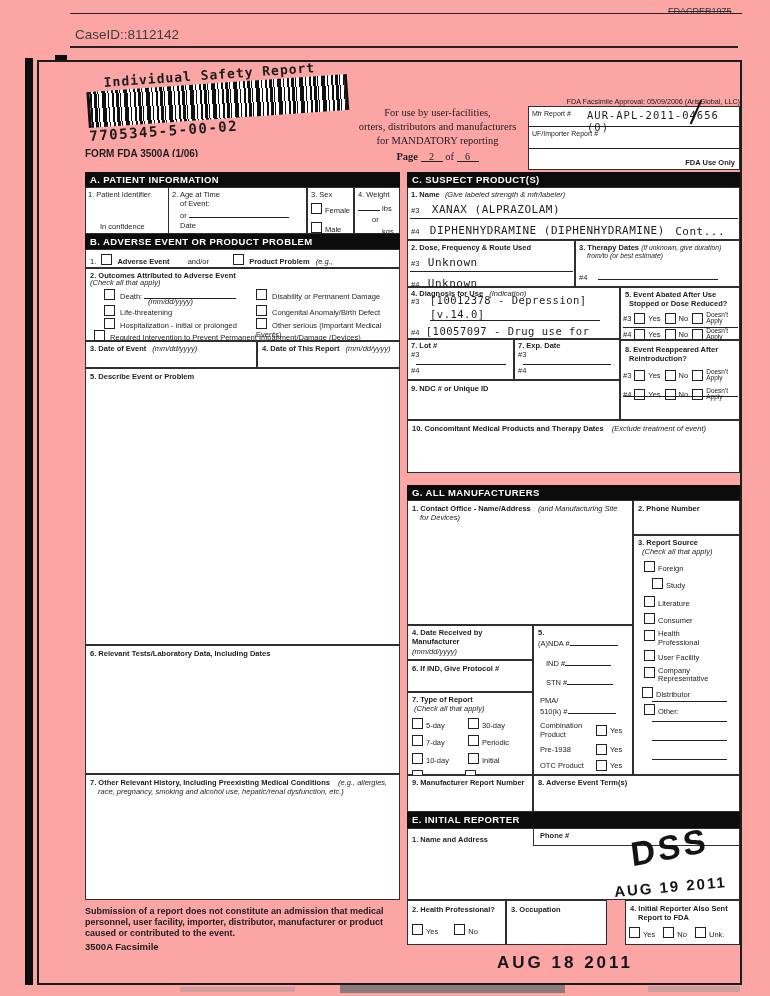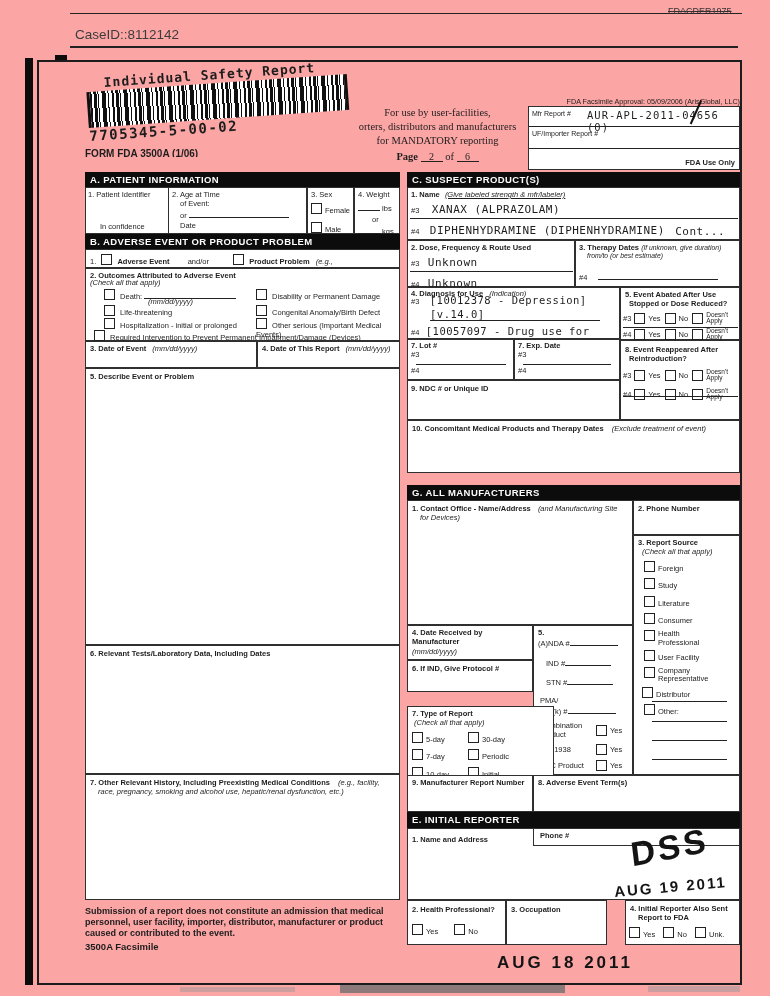--- a/index.html
+++ b/index.html
@@ -163,38 +163,38 @@
     <div class="l7 b" style="padding:3px 4px;">5. Describe Event or Problem</div>
   </div>
 
   <div class="box" style="left:85px;top:645px;width:315px;height:129px;">
     <div class="l7 b" style="padding:3px 4px;">6. Relevant Tests/Laboratory Data, Including Dates</div>
   </div>
 
   <div class="box" style="left:85px;top:774px;width:315px;height:126px;">
     <div class="l7" style="padding:3px 4px 0;">
       <span class="b">7. Other Relevant History, Including Preexisting Medical Conditions</span>
-      <span class="i" style="margin-left:6px;">(e.g., facility,</span>
+      <span class="i" style="margin-left:6px;">(e.g., allergies,</span>
     </div>
     <div class="l7 i" style="padding:0 4px;margin-left:8px;">race, pregnancy, smoking and alcohol use, hepatic/renal dysfunction, etc.)</div>
   </div>
 
   <div class="abs b" style="left:85px;top:906px;width:320px;font-size:9px;line-height:1.2;">
     <div>Submission of  a report does not constitute an admission  that medical</div>
     <div>personnel, user facility, importer, distributor, manufacturer  or product</div>
     <div>caused or contributed to the event.</div>
   </div>
   <div class="abs b" style="left:85px;top:941px;font-size:9.5px;">3500A Facsimile</div>
 
   <div class="sechdr" style="left:407px;top:172px;width:333px;height:15px;">C. SUSPECT PRODUCT(S)</div>
 
   <div class="box" style="left:407px;top:187px;width:333px;height:53px;">
     <div class="l7" style="padding:2px 3px 0;">
       <span class="b">1. Name</span>
-      <span class="i" style="margin-left:3px;text-decoration:underline;">(Give labeled strength &amp; mfr/labeler)</span>
+      <span class="i" style="margin-left:3px;">(Give labeled strength &amp; mfr/labeler)</span>
     </div>
     <div style="padding:0 3px;">
       <span class="l7">#3</span>
       <span class="m" style="font-size:11px;margin-left:8px;">XANAX (ALPRAZOLAM)</span>
     </div>
     <div class="hr" style="left:2px;top:30px;width:328px;"></div>
     <div style="padding:3px 3px 0;">
       <span class="l7">#4</span>
       <span class="m" style="font-size:11px;margin-left:6px;">DIPHENHYDRAMINE (DIPHENHYDRAMINE)</span>
     </div>
@@ -324,21 +324,21 @@
   </div>
 
   <div class="box" style="left:633px;top:500px;width:107px;height:35px;">
     <div class="l7 b" style="padding:3px 4px;">2. Phone Number</div>
   </div>
 
   <div class="box" style="left:633px;top:535px;width:107px;height:240px;">
     <div class="l7 b" style="padding:2px 4px 0;">3. Report Source</div>
     <div class="l7 i" style="padding:0 4px;margin-left:4px;">(Check all that apply)</div>
     <div class="l7" style="padding:4px 2px 0 10px;"><span class="cb"></span><span>Foreign</span></div>
-    <div class="l7" style="padding:5px 2px 0 10px;"><span class="cb"></span><span>Study</span></div>
+    <div class="l7" style="padding:5px 2px 0 18px;"><span class="cb"></span><span>Study</span></div>
     <div class="l7" style="padding:5px 2px 0 10px;"><span class="cb"></span><span>Literature</span></div>
     <div class="l7" style="padding:5px 2px 0 10px;"><span class="cb"></span><span>Consumer</span></div>
     <div class="l7" style="padding:5px 2px 0 10px;display:flex;">
         <span class="cb"></span>
         <span style="line-height:1.1;"><span>Health</span><br><span>Professional</span></span>
       </div>
     <div class="l7" style="padding:3px 2px 0 10px;"><span class="cb"></span><span>User Facility</span></div>
     <div class="l7" style="padding:5px 2px 0 10px;display:flex;">
         <span class="cb"></span>
         <span style="line-height:1.1;"><span>Company</span><br><span>Representative</span></span>
@@ -377,21 +377,21 @@
       <span style="width:48px;">OTC Product</span>
       <span class="cb" style="margin-left:8px;"></span>
         <span>Yes</span>
     </div>
   </div>
 
   <div class="box" style="left:407px;top:660px;width:126px;height:32px;">
     <div class="l7 b" style="padding:3px 4px;">6. If IND, Give Protocol #</div>
   </div>
 
-  <div class="box" style="left:407px;top:692px;width:147px;height:83px;margin-top:14px;">
+  <div class="box" style="left:407px;top:692px;width:126px;height:83px;">
     <div class="l7 b" style="padding:2px 4px 0;">7. Type of Report</div>
     <div class="l7 i" style="padding:0 4px;margin-left:2px;">(Check all that apply)</div>
     <div class="l7" style="padding:4px 4px 0;display:flex;">
       <span style="width:56px;"><span class="cb"></span><span>5-day</span></span>
       <span><span class="cb"></span><span>30-day</span></span>
     </div>
     <div class="l7" style="padding:5px 4px 0;display:flex;">
       <span style="width:56px;"><span class="cb"></span><span>7-day</span></span>
       <span><span class="cb"></span><span>Periodic</span></span>
     </div>

